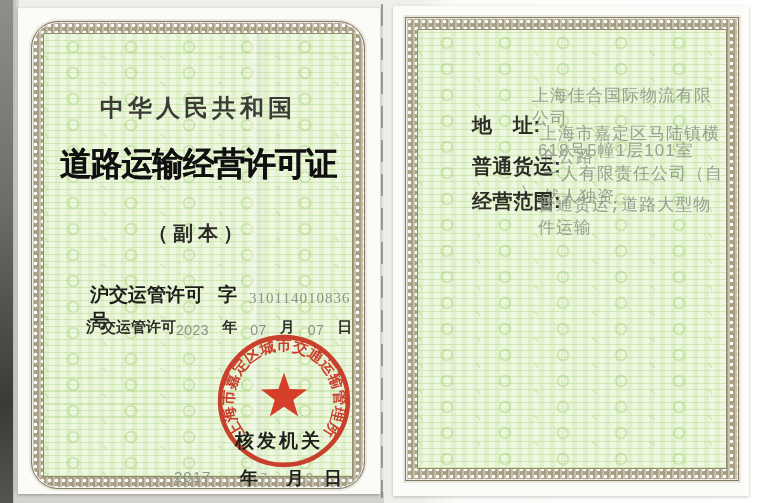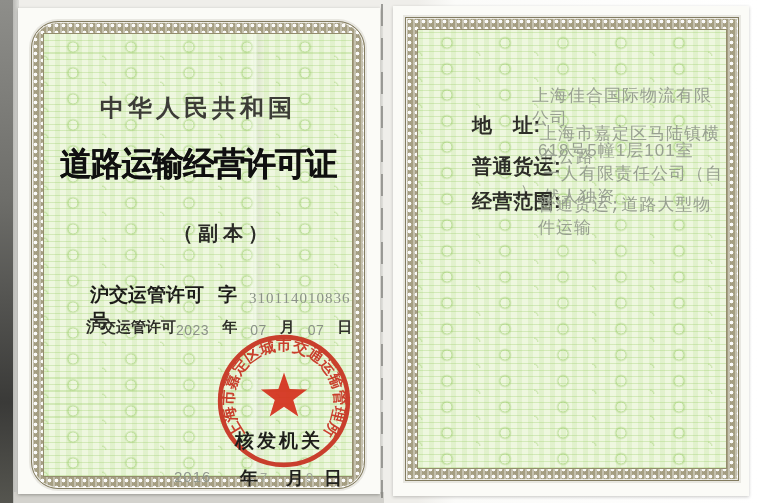--- a/index.html
+++ b/index.html
@@ -40,21 +40,21 @@
   .fold{position:absolute;left:205px;top:0;width:16px;height:100%;
     background:linear-gradient(90deg,rgba(255,255,255,0),rgba(255,255,255,.55) 40%,rgba(120,118,105,.12) 60%,rgba(255,255,255,0));}
 
   
   .t-country{position:absolute;left:0;top:58px;width:100%;text-align:center;
     font-family:"Liberation Serif",serif;font-size:24px;font-weight:600;letter-spacing:4px;color:#3c3c37;}
   .t-title{position:absolute;left:0;top:108px;width:100%;text-align:center;
     font-size:33px;font-weight:900;letter-spacing:-1px;color:#101010;
     transform:scaleX(.96);text-shadow:.6px 0 0 #101010;}
   .t-copy{position:absolute;left:0;top:186px;width:100%;text-align:center;
-    font-family:"Liberation Serif",serif;font-size:20px;font-weight:600;letter-spacing:5px;color:#2b2b27;padding-left:25px;}
+    font-family:"Liberation Serif",serif;font-size:20px;font-weight:600;letter-spacing:5px;color:#2b2b27;}
   .t-license{position:absolute;left:46px;top:248px;width:300px;font-size:19px;font-weight:700;color:#1c1c19;}
   .t-license .num{font-family:"Liberation Serif",serif;font-size:15px;font-weight:400;color:#8b9288;
     position:relative;top:2px;letter-spacing:1px;}
   .t-license .gap1{display:inline-block;width:14px;}
   .t-license .gap2{display:inline-block;width:12px;}
   .t-license .gap3{display:inline-block;width:34px;}
   .t-valid{position:absolute;left:42px;top:284px;width:300px;font-size:15px;font-weight:700;color:#2e2e29;}
   .t-valid .val{font-size:14px;font-weight:400;color:#8b9288;position:relative;top:3px;letter-spacing:.5px;}
   .t-valid .sp{display:inline-block;width:13px;}
   .seal{position:absolute;left:169px;top:296px;width:142px;height:142px;opacity:.92;}
@@ -107,21 +107,21 @@
               <path id="sealArc" d="M 34.6,105.4 A 50,50 0 1 1 105.4,105.4" fill="none"></path>
             </defs>
           <circle cx="70" cy="70" r="63" fill="none" stroke="#c7301f" stroke-width="4.5"></circle>
           <text font-size="15" font-weight="700" fill="#c7301f"><textPath href="#sealArc" startOffset="50%" text-anchor="middle" textLength="226" lengthAdjust="spacingAndGlyphs">上海市嘉定区城市交通运输管理所</textPath></text>
           <polygon points="70,42 75.6,58.2 92.8,58.6 79.1,69 84.1,85.4 70,75.6 55.9,85.4 60.9,69 47.2,58.6 64.4,58.2" fill="#d5301c"></polygon>
         </svg>
 
         <div class="t-issuer">核发机关</div>
 
         <div class="t-issuedate">
-          <span class="d-year">2016</span>
+          <span class="d-year">2017</span>
           <span class="d-ychar">年</span>
           <span class="d-month-val">7</span>
           <span class="d-mchar">月</span>
           <span class="d-day-val">9</span>
           <span class="d-dchar">日</span>
         </div>
       </div>
     </div>
   </div>
 

